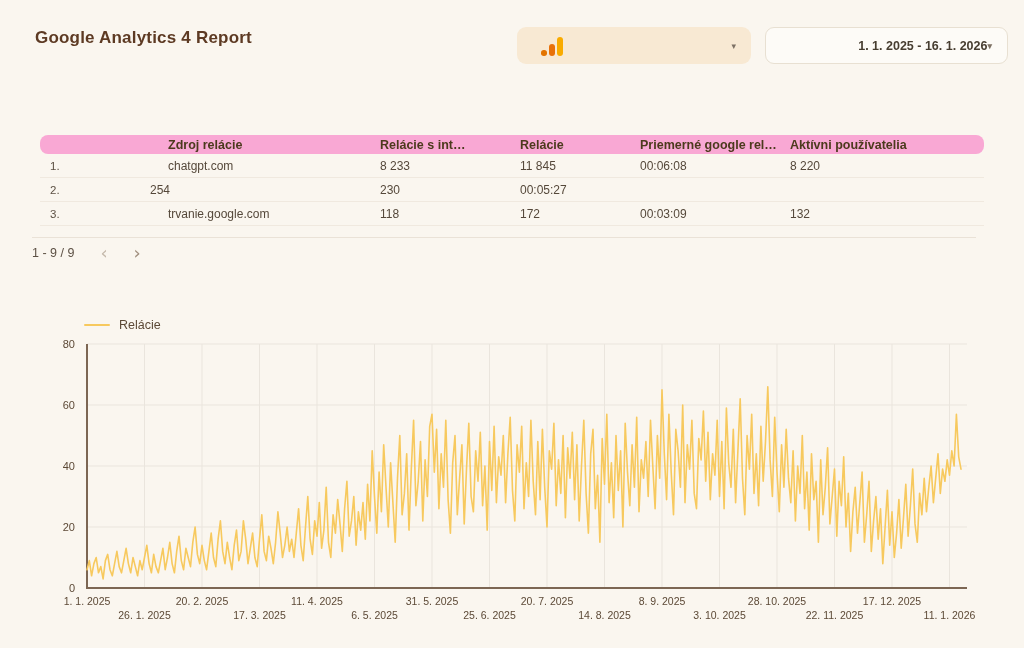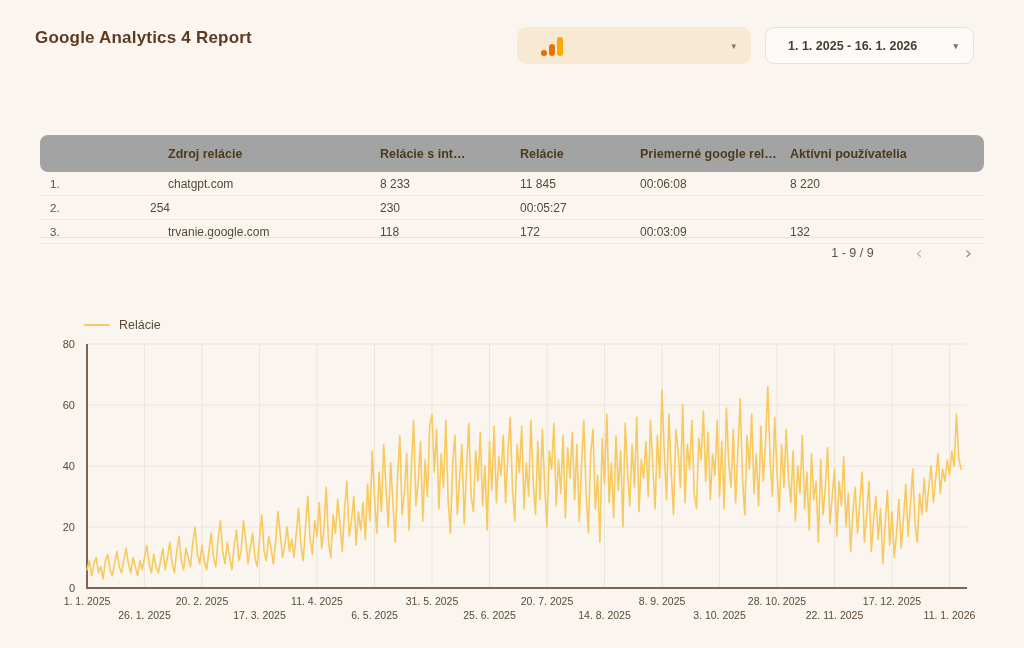--- a/index.html
+++ b/index.html
@@ -14,54 +14,54 @@
     position:absolute; left:35px; top:28px;
     font-size:17px; font-weight:700; color:#5D3A23; letter-spacing:.2px;
   }
   
   .ctrl {
     position:absolute; top:27px; height:37px; border-radius:9px;
     display:flex; align-items:center; justify-content:space-between;
   }
   .ga-ctrl { left:517px; width:234px; background:#F8E9D3; padding:0 15px 0 24px; cursor:pointer; }
   .date-ctrl {
-    left:765px; width:209px; background:#FDFBF7; border:1px solid #E8E0D2;
-    padding:0 15px 0 22px; font-size:12.5px; font-weight:700; color:#473D30; cursor:pointer;
+    left:765px; width:243px; background:#FDFBF7; border:1px solid #E8E0D2;
+    padding:0 15px 0 22px; font-size:12.5px; font-weight:700; color:#473D30; cursor:pointer;justify-content:flex-end;
   }
   .caret { font-size:9px; color:#7D7164; }
   .ga-logo { display:flex; align-items:flex-end; gap:2.5px; height:20px; }
   .ga-dot  { width:5.5px; height:5.5px; border-radius:50%; background:#E37400; }
   .ga-mid  { width:5.5px; height:12px; border-radius:3px; background:#E8710A; }
   .ga-tall { width:5.5px; height:19px; border-radius:3px; background:#F9AB00; }
 
   
   .tbl { position:absolute; left:40px; top:135px; width:944px; }
   .tgrid {
     display:grid;
     grid-template-columns:110px 230px 140px 120px 150px 1fr;
     align-items:center;
   }
   .thead {
-    background:#a3a3a3; border-radius:8px; height:37px;
+    background:#f9a8d4; border-radius:8px; height:19px;
     font-size:12.5px; font-weight:700; color:#4C3A1D;
   }
   .trow {
     height:24px; font-size:12px; color:#55483A;
     border-bottom:1px solid #F0E9DF;
   }
   .c-idx  { padding-left:10px; font-size:11.5px; color:#5C5043; }
   .c-src  { padding-left:18px; text-align:left; }
   .c-num  { text-align:left; }
   .c-last { padding-right:24px; }
 
   
   .pager {
-    position:absolute; left:40px; top:237px; width:944px; height:30px;
+    position:absolute; left:32px; top:237px; width:944px; height:30px;
     border-top:1px solid #EAE2D7;
-    display:flex; align-items:center; justify-content:flex-end; gap:42px;
+    display:flex; align-items:center; justify-content:flex-start; gap:26px;
     padding-right:12px; font-size:12.5px; color:#5C5044;
   }
   .chev { font-size:18px; line-height:1; cursor:default; font-family:"DejaVu Sans", sans-serif; }
   .chev-prev { color:#C5B9AB; }
   .chev-next { color:#A08F7E; }
 
   
   .chart { position:absolute; left:40px; top:308px; width:944px; height:336px; }
   .legend {
     position:absolute; left:44px; top:10px;

